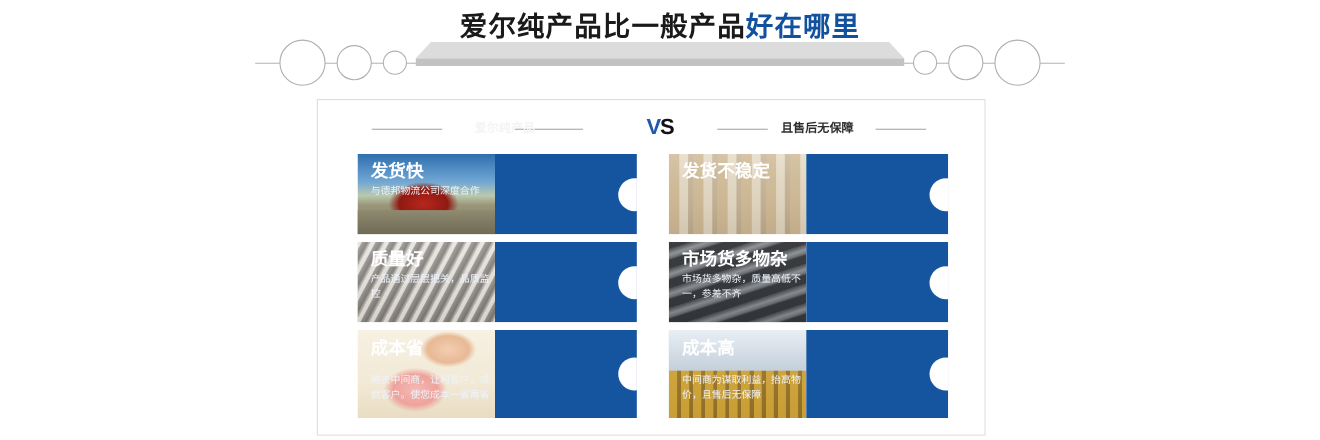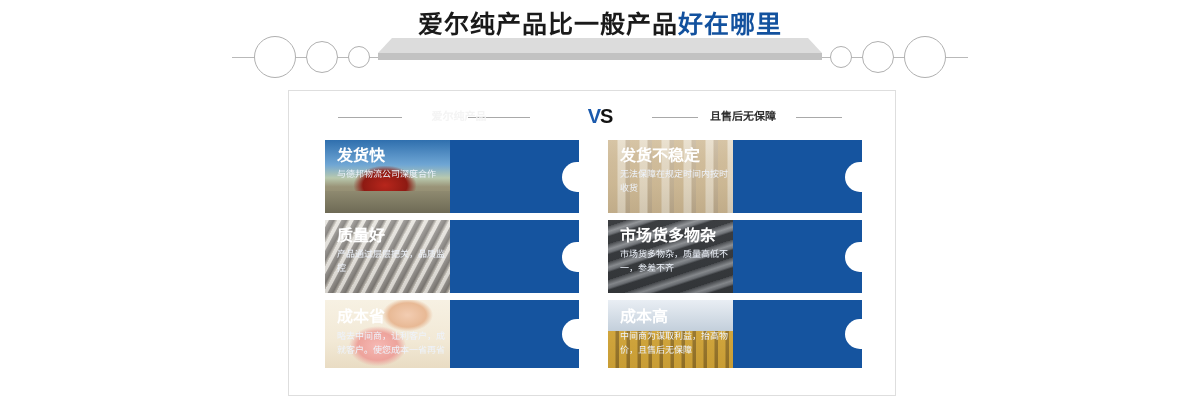--- a/index.html
+++ b/index.html
@@ -102,21 +102,21 @@
   }
   .col.left{left:0;}
   .col.right{left:283px;}
 
   .card{
     position:absolute;left:0;width:254px;height:73px;
     overflow:hidden;
   }
   .card.r1{top:0;}
   .card.r2{top:80px;}
-  .card.r3{top:160px;height:68px;}
+  .card.r3{top:160px;height:80px;}
 
   .card-img{
     position:absolute;left:0;top:0;width:125px;height:100%;
     overflow:hidden;
   }
   .card-panel{
     position:absolute;left:125px;top:0;width:129px;height:100%;
     background:#15549f;
   }
   .notch{
@@ -131,21 +131,21 @@
     line-height:13px;white-space:nowrap;
     z-index:2;
   }
   .card-desc{
     position:absolute;left:12px;top:27px;width:108px;
     font-size:9px;color:#eef3fb;
     line-height:14px;
     z-index:2;
   }
   .card.r3 .card-title{top:10px;}
-  .card.r3 .card-desc{top:29px;}
+  .card.r3 .card-desc{top:39px;}
 
   
   .ph-truck{
     width:100%;height:100%;
     background:
       radial-gradient(ellipse 48px 30px at 48% 62%, #b8261c 0%, #8e1a12 46%, rgba(142,26,18,0) 66%),
       linear-gradient(to bottom, #2f6fae 0%, #6fa6d4 34%, #b9c9ae 52%, #9a9478 64%, #7e7a62 100%);
   }
   .ph-truck:after{
     content:"";position:absolute;left:0;bottom:0;width:100%;height:30%;
@@ -263,21 +263,20 @@
 
   <div class="col right">
 
     <div class="card r1">
       <div class="card-img">
           <div class="ph-warehouse"></div>
         </div>
       <div class="card-panel"></div>
       <div class="notch"></div>
       <div class="card-title">发货不稳定</div>
-      <div class="card-desc">无法保障在规定时间内按时收货</div>
     </div>
 
     <div class="card r2">
       <div class="card-img">
           <div class="ph-pipes-dark"></div>
         </div>
       <div class="card-panel"></div>
       <div class="notch"></div>
       <div class="card-title">市场货多物杂</div>
       <div class="card-desc">市场货多物杂，质量高低不一，参差不齐</div>

